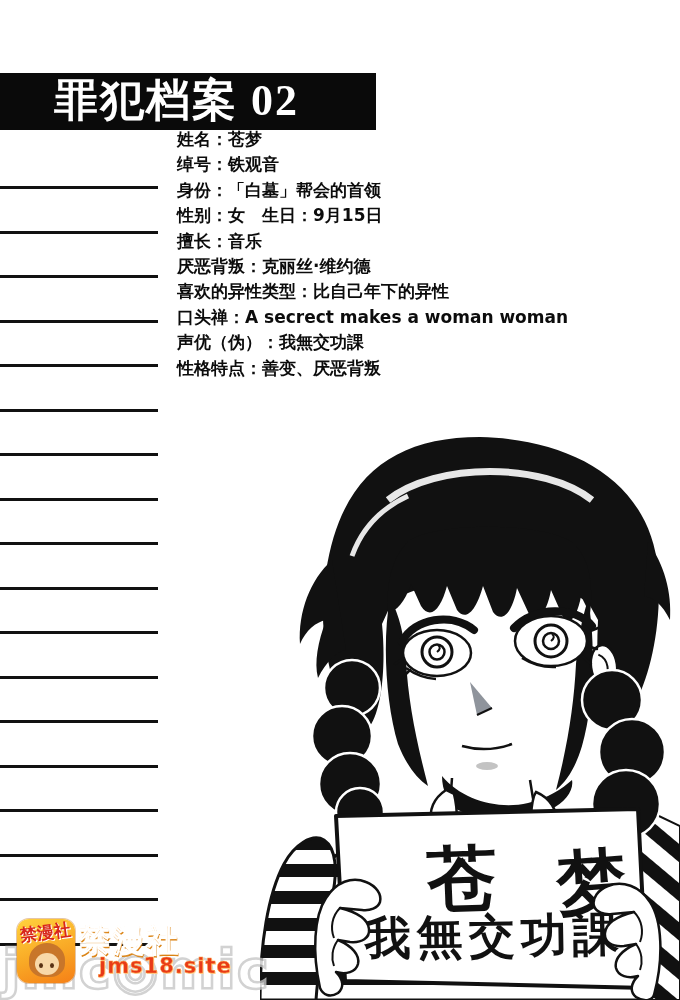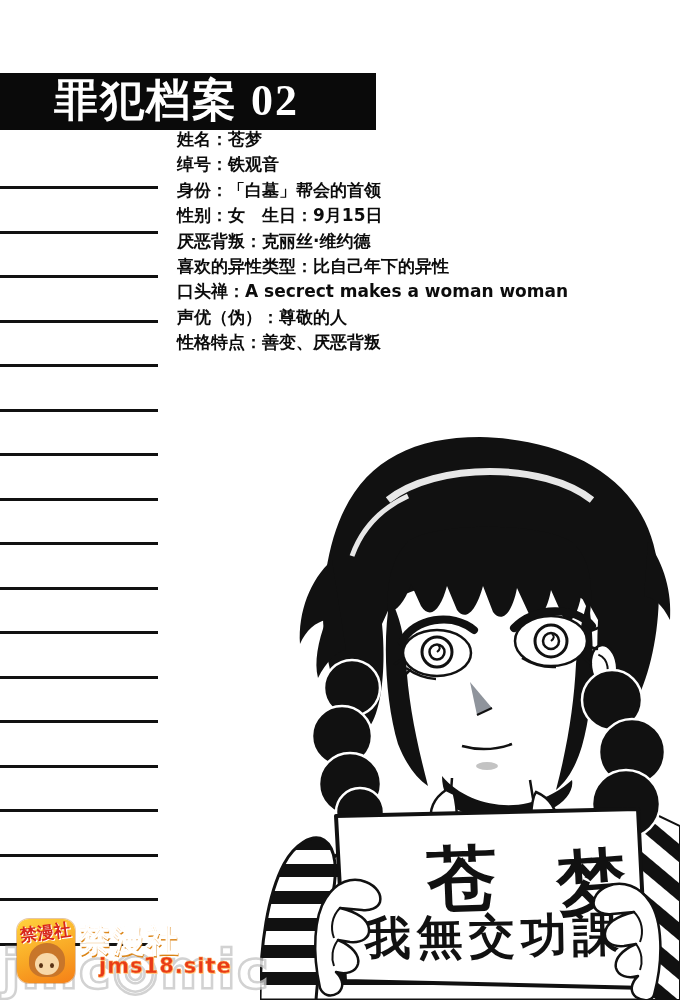--- a/index.html
+++ b/index.html
@@ -65,24 +65,25 @@
       <div class="rule" style="top: 853.5px;"></div>
       <div class="rule" style="top: 898px;"></div>
       <div class="rule" style="top: 942.5px;"></div>
     </div>
 
   <div class="profile">
     <div class="profile-line">姓名：苍梦</div>
     <div class="profile-line">绰号：铁观音</div>
     <div class="profile-line">身份：「白墓」帮会的首领</div>
     <div class="profile-line">性别：女　生日：9月15日</div>
+    <div class="profile-line">擅长：音乐</div>
     <div class="profile-line">厌恶背叛：克丽丝·维约德</div>
     <div class="profile-line">喜欢的异性类型：比自己年下的异性</div>
     <div class="profile-line">口头禅：A secrect makes a woman woman</div>
-    <div class="profile-line">声优（伪）：尊敬的人</div>
+    <div class="profile-line">声优（伪）：我無交功課</div>
     <div class="profile-line">性格特点：善变、厌恶背叛</div>
   </div>
 
   <svg class="illu" viewBox="260 430 420 570" xmlns="http://www.w3.org/2000/svg">
     <defs>
       <pattern id="hstripe" width="10" height="27" patternUnits="userSpaceOnUse">
         <rect width="10" height="27" fill="#fff"></rect>
         <rect width="10" height="13" fill="#111"></rect>
       </pattern>
       <pattern id="dstripe" width="10" height="30" patternUnits="userSpaceOnUse" patternTransform="rotate(40)">

